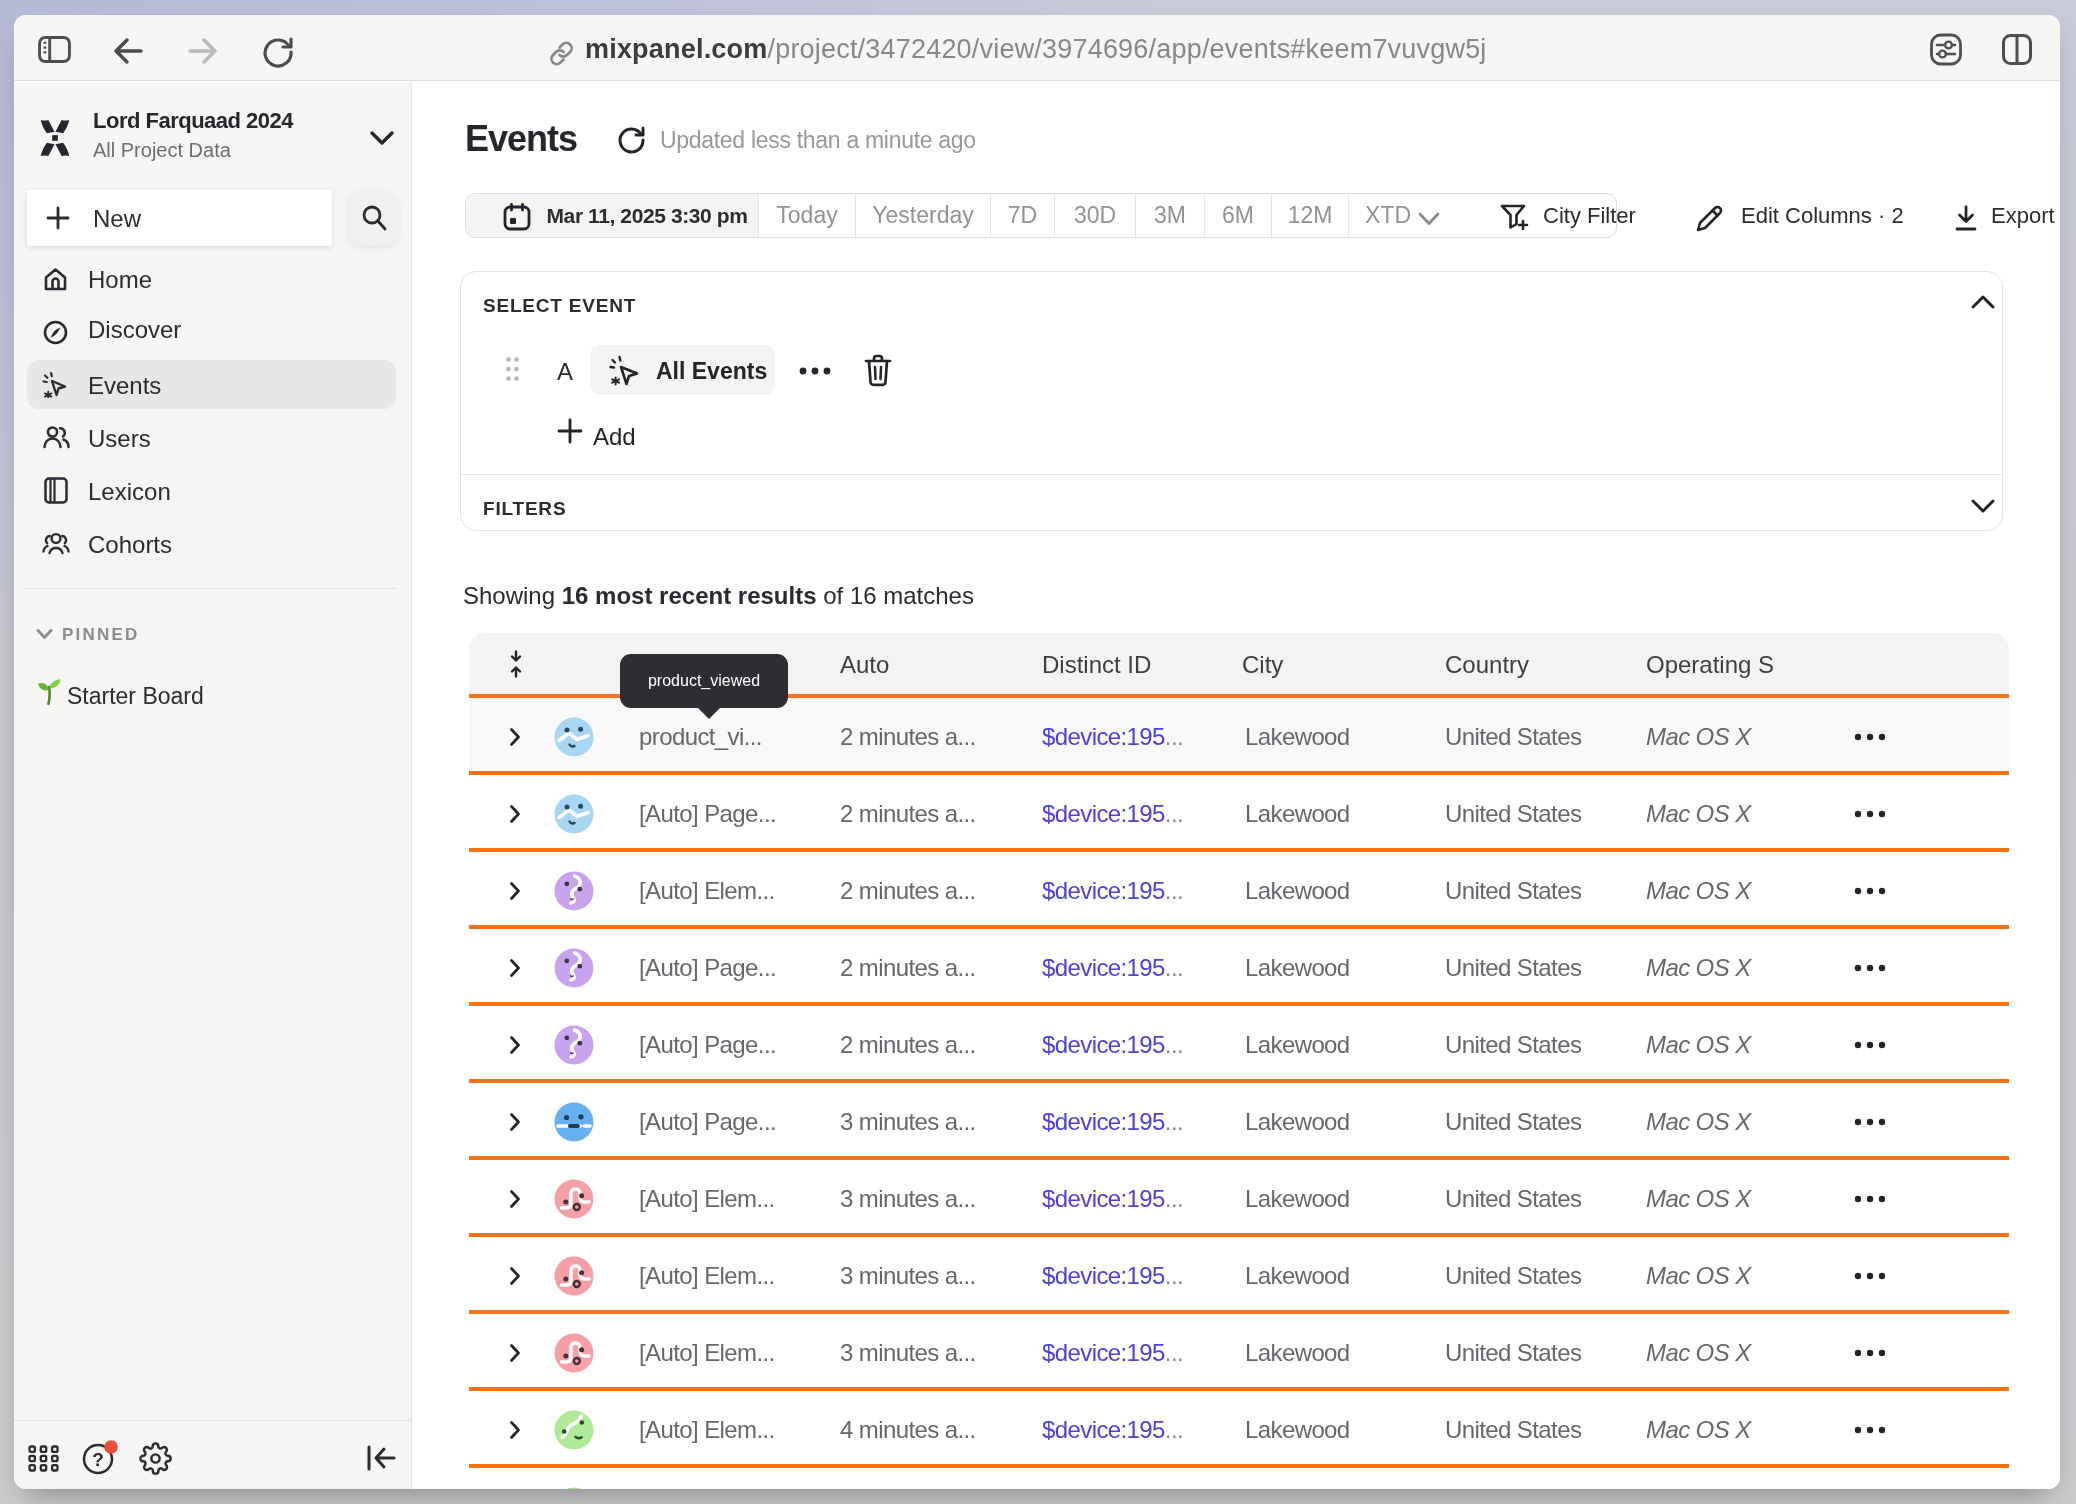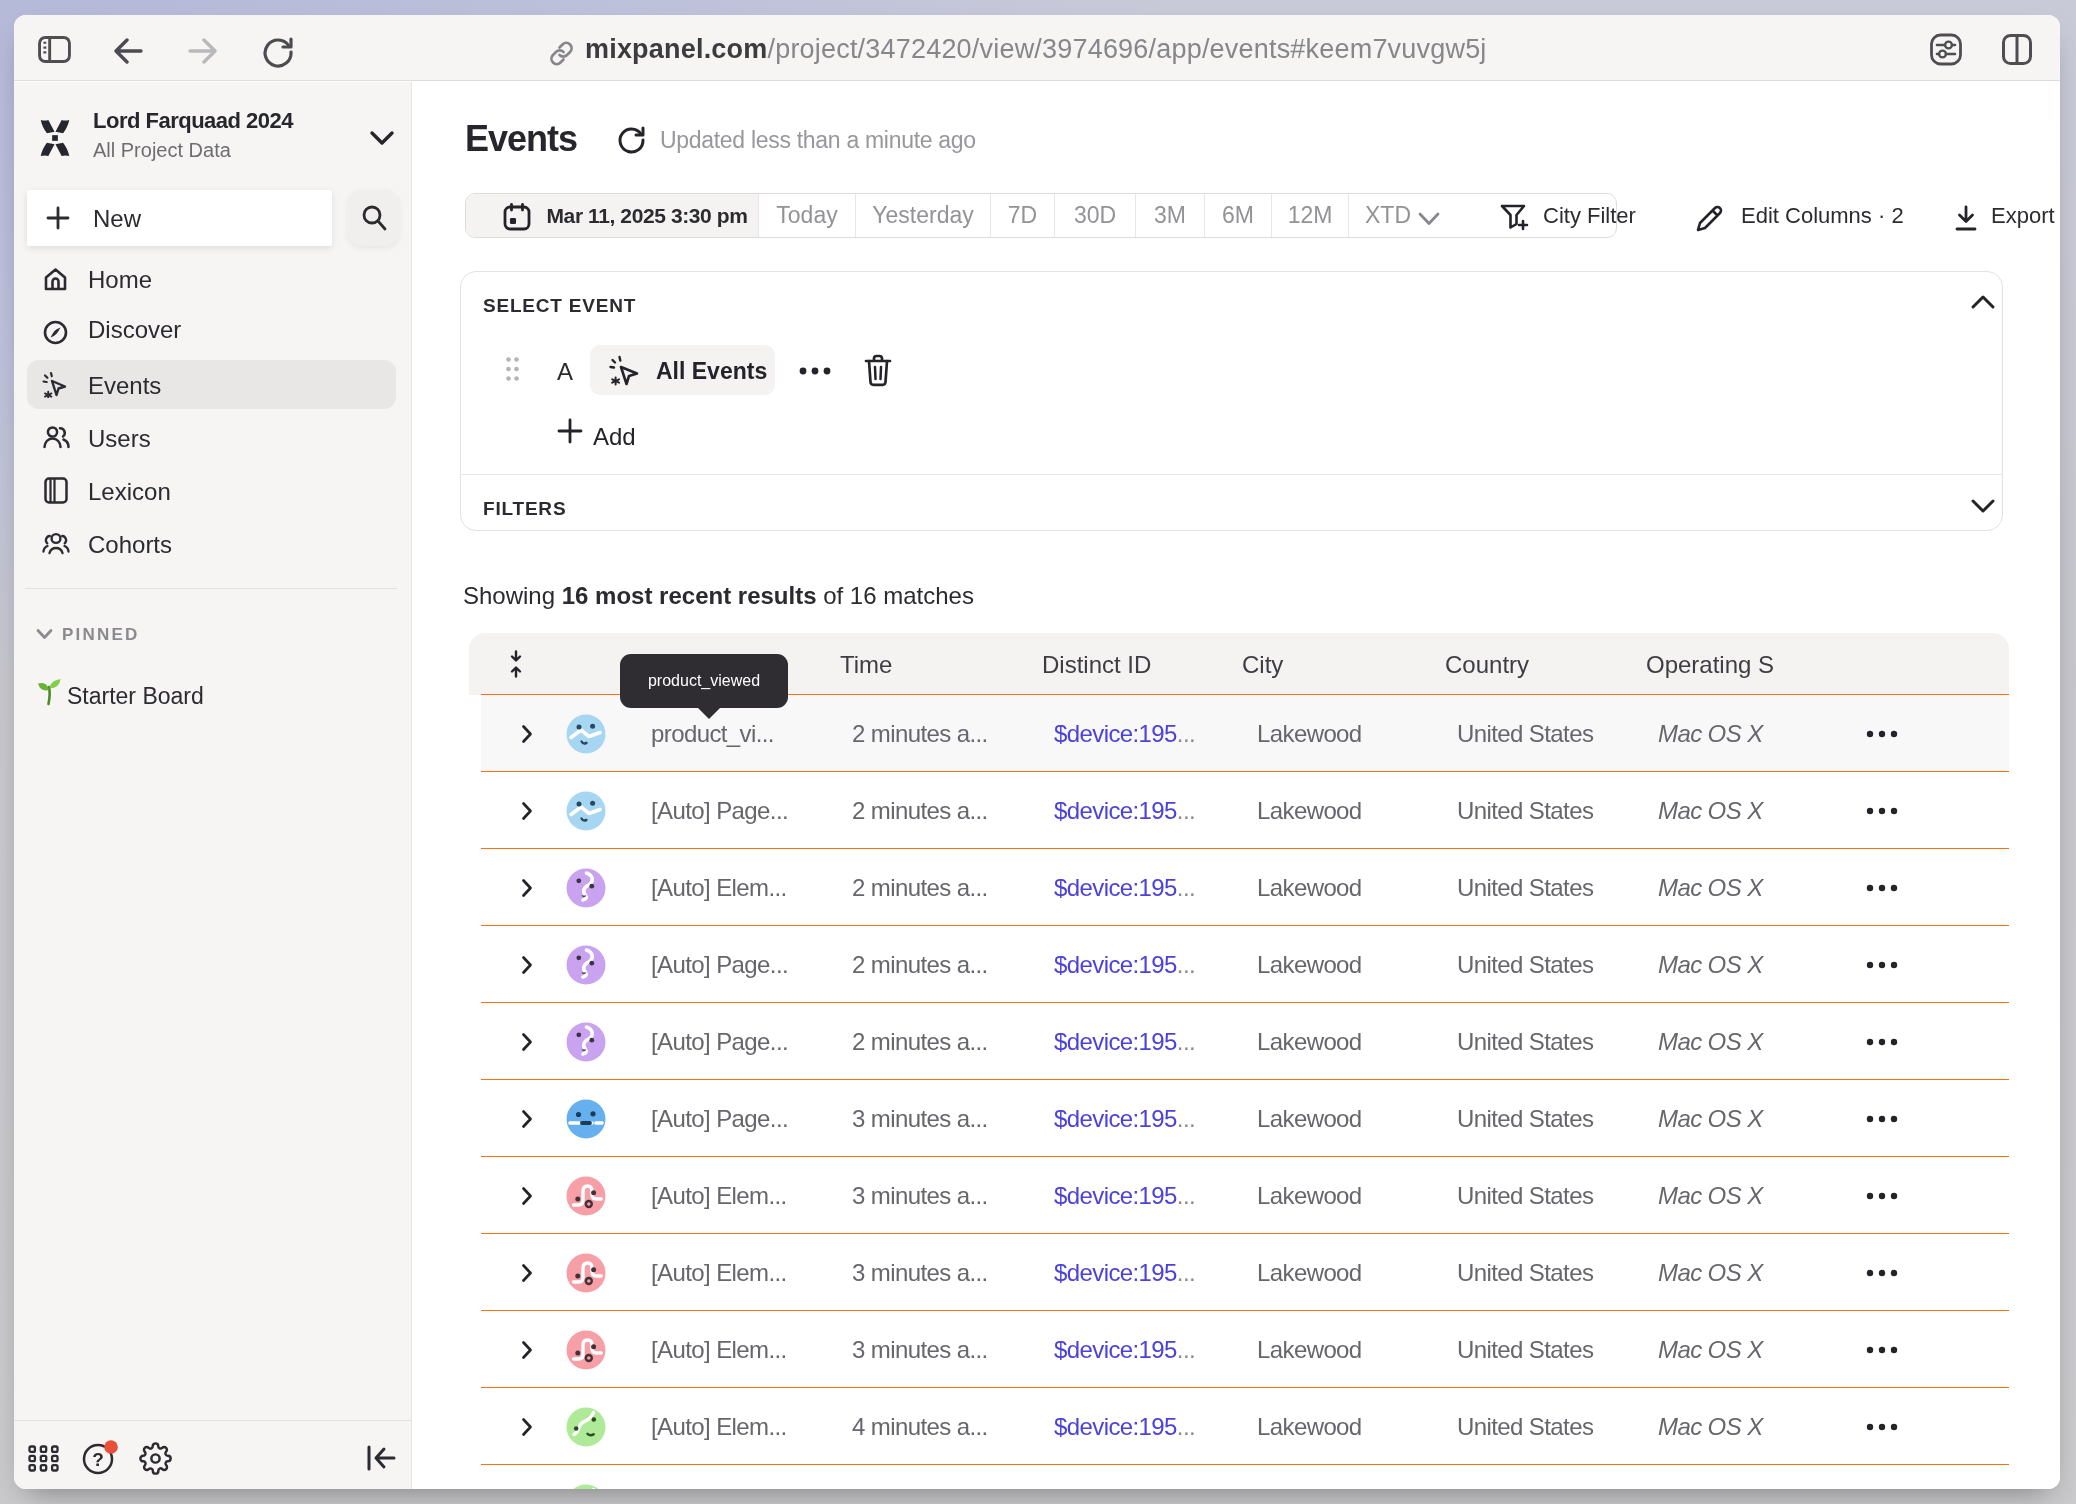--- a/index.html
+++ b/index.html
@@ -53,21 +53,21 @@
   #labelA { position:absolute; left:96px; top:86px; font-size:24px; color:#2b2b30; }
   #pillAE { position:absolute; left:129px; top:73px; width:185px; height:50px; background:#f4f3f2; border-radius:10px; white-space:nowrap; }
   #pillAE span { position:absolute; left:66px; top:13px; font-size:23px; font-weight:600; color:#232329; }
   #addlbl { position:absolute; left:132px; top:151px; font-size:24px; font-weight:500; color:#232329; }
   
   #showing { position:absolute; left:50px; top:500px; font-size:24px; color:#2a2a30; }
   
   #table { position:absolute; left:56px; top:551px; width:1540px; bottom:0; border-radius:16px 16px 0 0; overflow:hidden; }
   #thead { position:absolute; left:0; top:0; width:100%; height:62px; background:#f4f3f2; }
   #thead .th { position:absolute; top:18px; font-size:24px; font-weight:500; color:#3d3d43; }
-  .row { position:absolute; left:12px; width:100%; height:78px; border-top:1px solid #f97316; background:#fff; }
+  .row { position:absolute; left:0; width:100%; height:78px; border-top:4px solid #f97316; background:#fff; }
   .row.hov { background:#f9f8f8; }
   .row > div { white-space:nowrap; }
   .row .nm { letter-spacing:-.6px; position:absolute; left:170px; top:25px; font-size:24px; color:#66666c; }
   .row .tm { letter-spacing:-.6px; position:absolute; left:371px; top:25px; font-size:24px; color:#66666c; }
   .row .id { letter-spacing:-.6px; position:absolute; left:573px; top:25px; font-size:24px; color:#4b42dc; }
   .row .id i { font-style:normal; color:#8a8a8e; }
   .row .ct { letter-spacing:-.6px; position:absolute; left:776px; top:25px; font-size:24px; color:#66666c; }
   .row .cn { letter-spacing:-.6px; position:absolute; left:976px; top:25px; font-size:24px; color:#66666c; }
   .row .os { letter-spacing:-.6px; position:absolute; left:1177px; top:25px; font-size:24px; color:#66666c;font-style:italic; }
   .row .dots { position:absolute; left:1384px; top:35px; }
@@ -340,21 +340,21 @@
  <path d="M3,13 L13,3 L23,13" stroke="#232329" stroke-width="3" fill="none" stroke-linecap="round" stroke-linejoin="round"></path>
 </svg>
 <svg class="abs" style="left:1509px;top:226px" width="26" height="16" viewBox="0 0 26 16">
  <path d="M3,3 L13,13 L23,3" stroke="#232329" stroke-width="3" fill="none" stroke-linecap="round" stroke-linejoin="round"></path>
 </svg>
 
     </div>
     <div id="showing">Showing <b>16 most recent results</b> of 16 matches</div>
     <div id="table">
       <div id="thead">
-        <div class="th" style="left:371px">Time</div>
+        <div class="th" style="left:371px">Auto</div>
         <div class="th" style="left:573px">Distinct ID</div>
         <div class="th" style="left:773px">City</div>
         <div class="th" style="left:976px">Country</div>
         <div class="th" style="left:1177px">Operating S</div>
 
 <svg class="abs" style="left:38px;top:17px" width="18" height="28" viewBox="0 0 18 28">
  <g stroke="#232329" stroke-width="2.4" fill="none" stroke-linecap="round" stroke-linejoin="round">
   <path d="M9,1.5 V9.5 M5,6.5 L9,10.5 L13,6.5"></path>
   <path d="M9,26.5 V18.5 M5,21.5 L9,17.5 L13,21.5"></path>
  </g>

